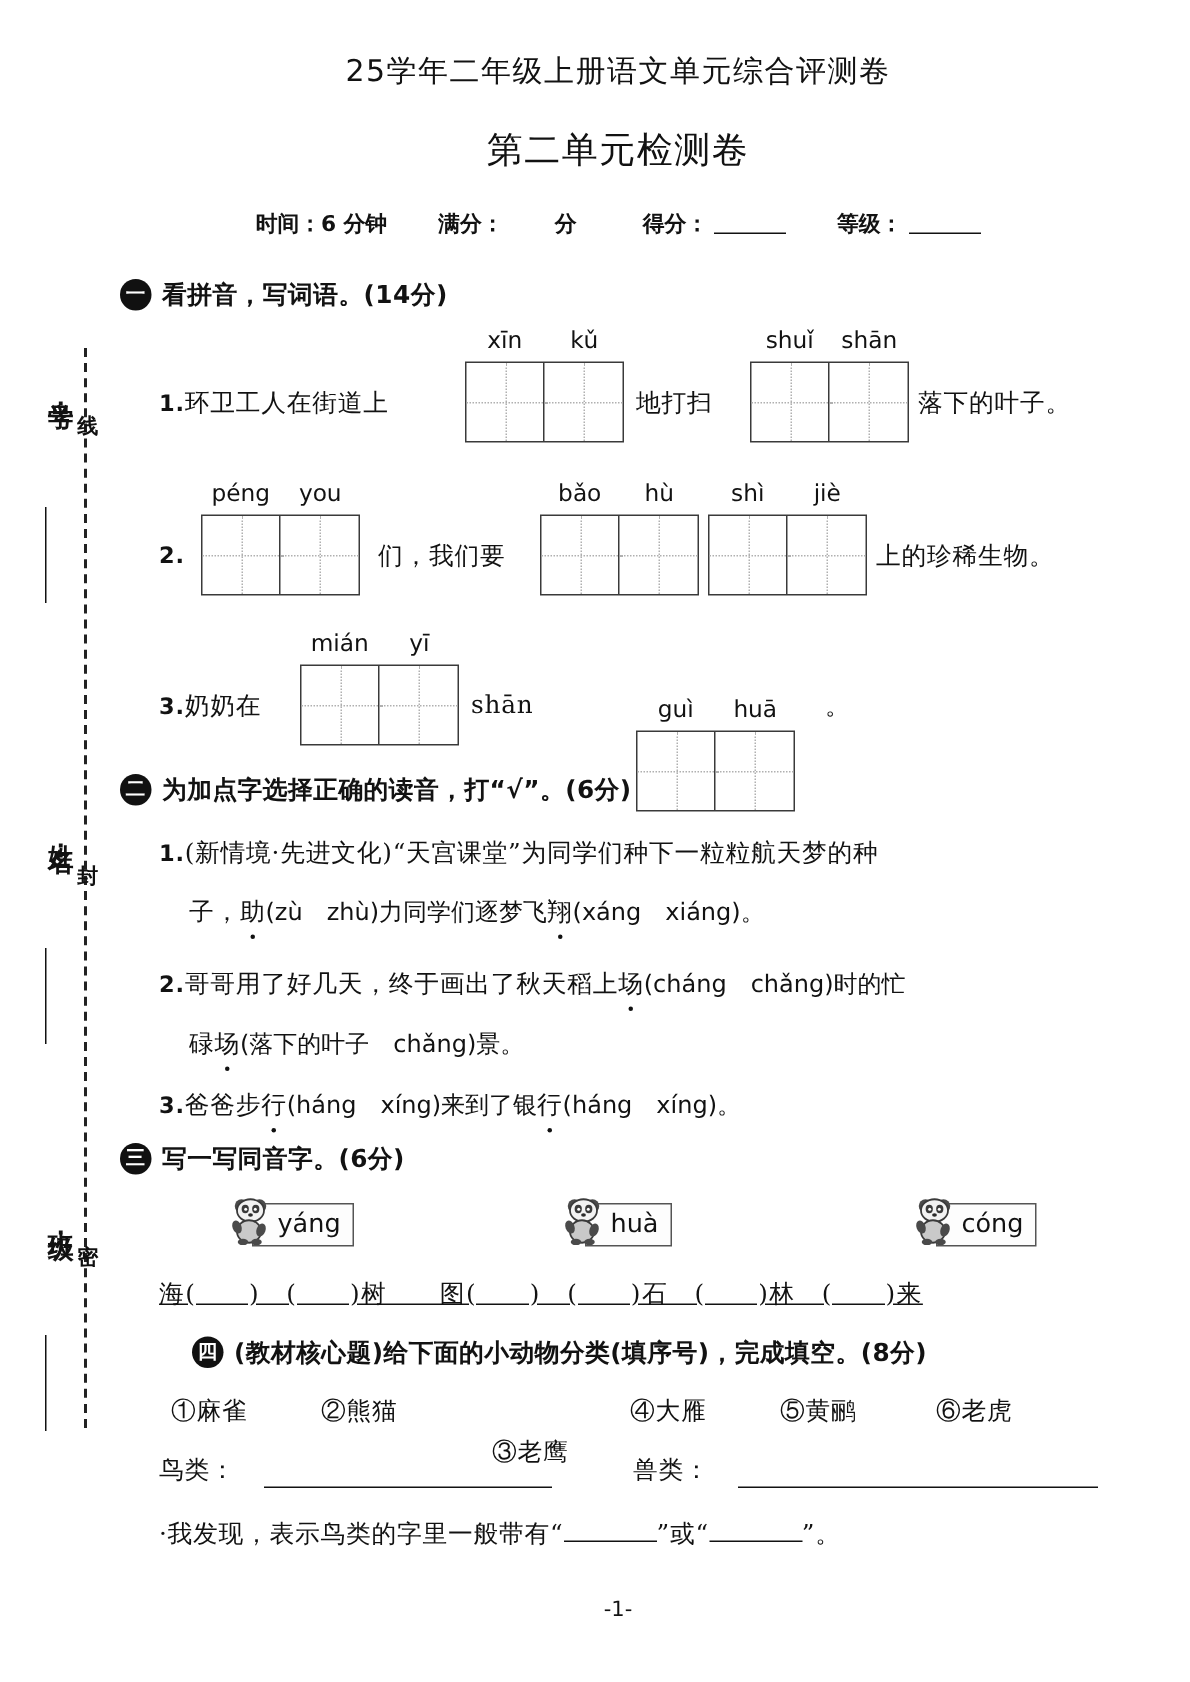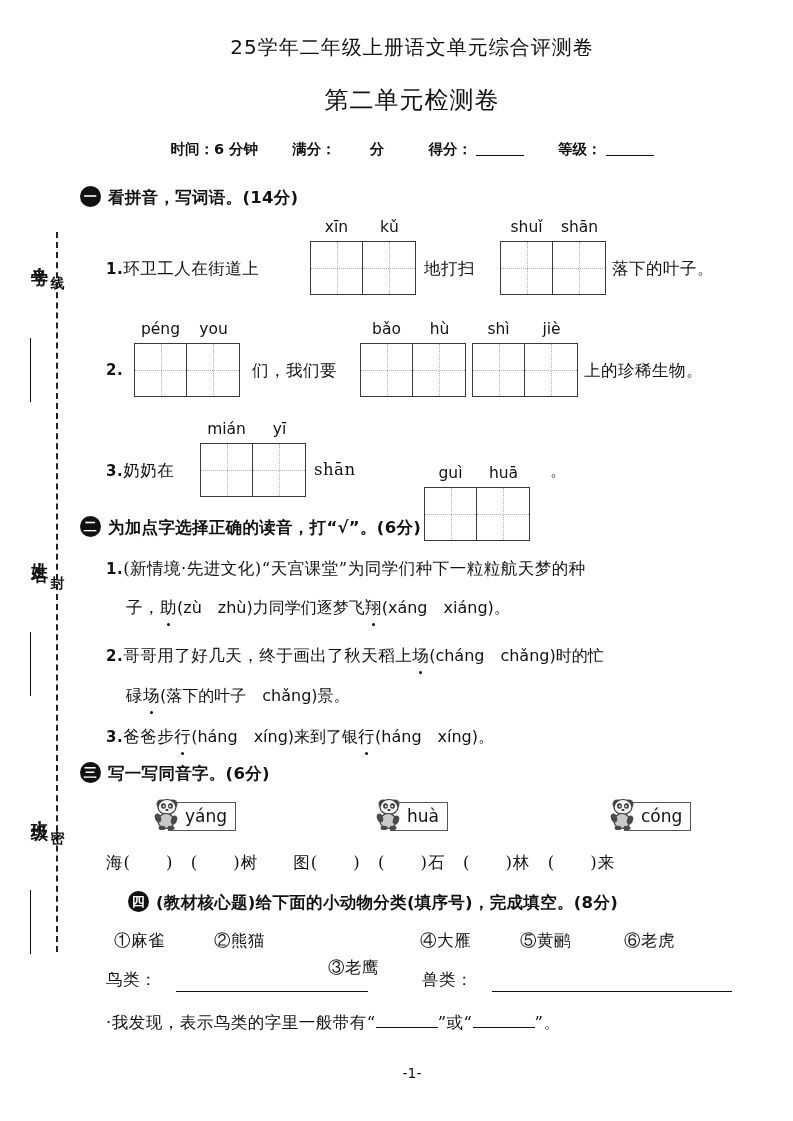--- a/index.html
+++ b/index.html
@@ -443,21 +443,21 @@
       <ellipse cx="15" cy="14" rx="1.6" ry="1.1" fill="#2a2a2a"></ellipse>
       <ellipse cx="14" cy="25" rx="8" ry="7.5" fill="#c9c9c9" stroke="#3a3a3a" stroke-width="1.2"></ellipse>
       <ellipse cx="6" cy="22" rx="3" ry="4.5" fill="#4a4a4a" transform="rotate(-20 6 22)"></ellipse>
       <ellipse cx="22" cy="24" rx="3" ry="4.5" fill="#4a4a4a" transform="rotate(20 22 24)"></ellipse>
       <ellipse cx="10" cy="32" rx="3.5" ry="2.2" fill="#4a4a4a"></ellipse>
       <ellipse cx="19" cy="32" rx="3.5" ry="2.2" fill="#4a4a4a"></ellipse>
     </svg>
     <span class="chip-box">cóng</span>
   </div>
 
-  <div class="qtext" style="left:34px; top:852px; letter-spacing:1px;">海(　　)　(　　)树　　图(　　)　(　　)石　(　　)林　(　　)来</div>
+  <div class="qtext" style="left:34px; top:852px; letter-spacing:1px;text-decoration:underline;">海(　　)　(　　)树　　图(　　)　(　　)石　(　　)林　(　　)来</div>
 
   <div class="sec-head" style="left:8px; top:891px;margin-left:48px;">
     <span class="sec-num">四</span><span>(教材核心题)给下面的小动物分类(填序号)，完成填空。(8分)</span>
   </div>
 
   <div class="qtext" style="left:42px; top:930px;">①麻雀</div>
   <div class="qtext" style="left:142px; top:930px;">②熊猫</div>
   <div class="qtext" style="left:244px; top:957px;margin-left:12px;">③老鹰</div>
   <div class="qtext" style="left:348px; top:930px;">④大雁</div>
   <div class="qtext" style="left:448px; top:930px;">⑤黄鹂</div>

